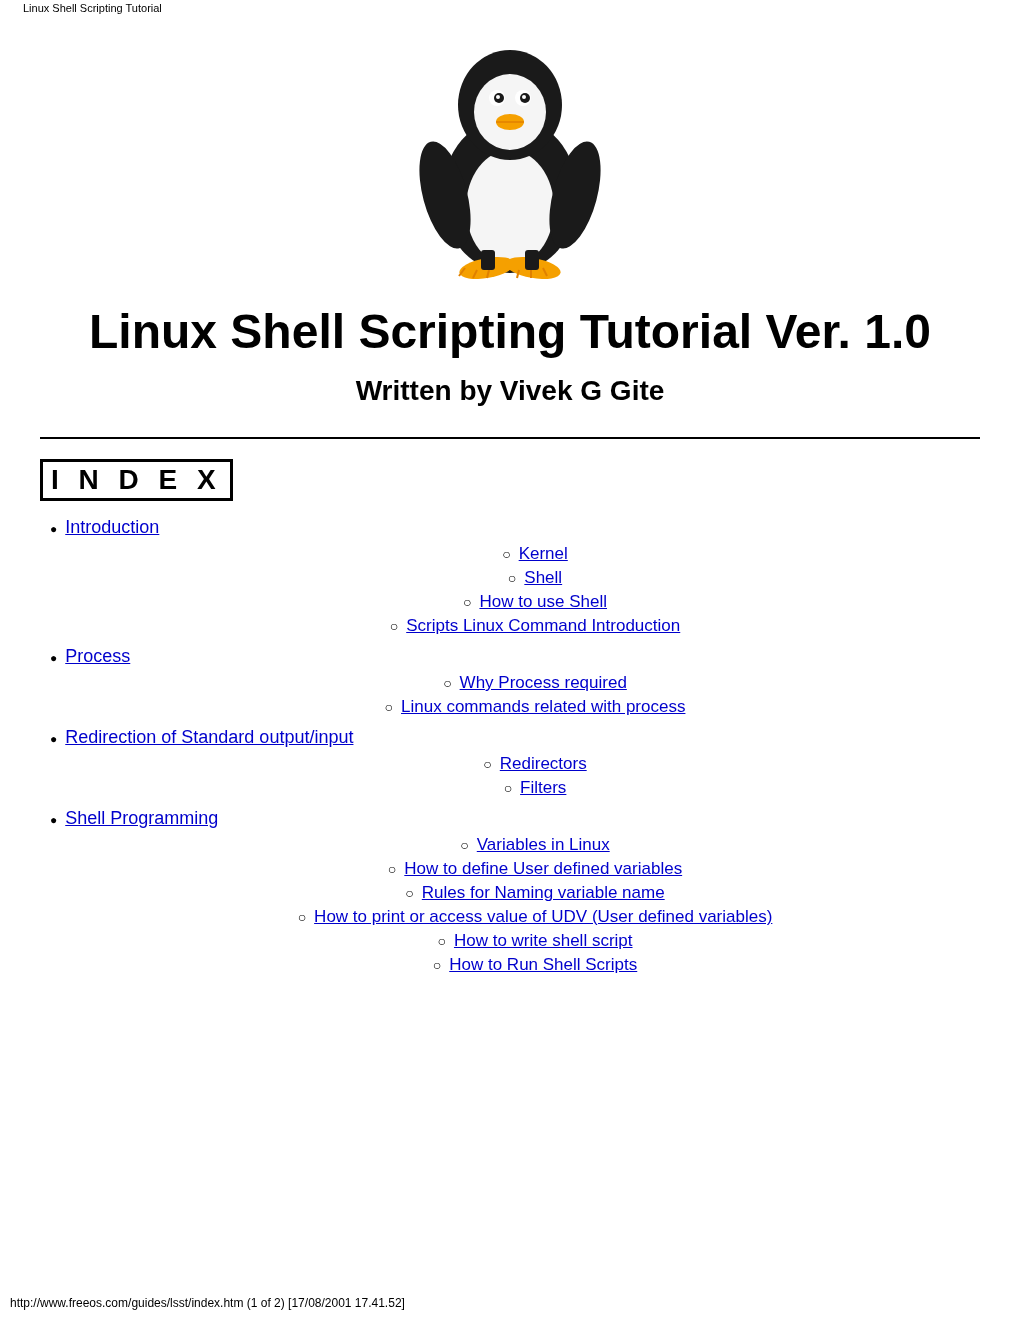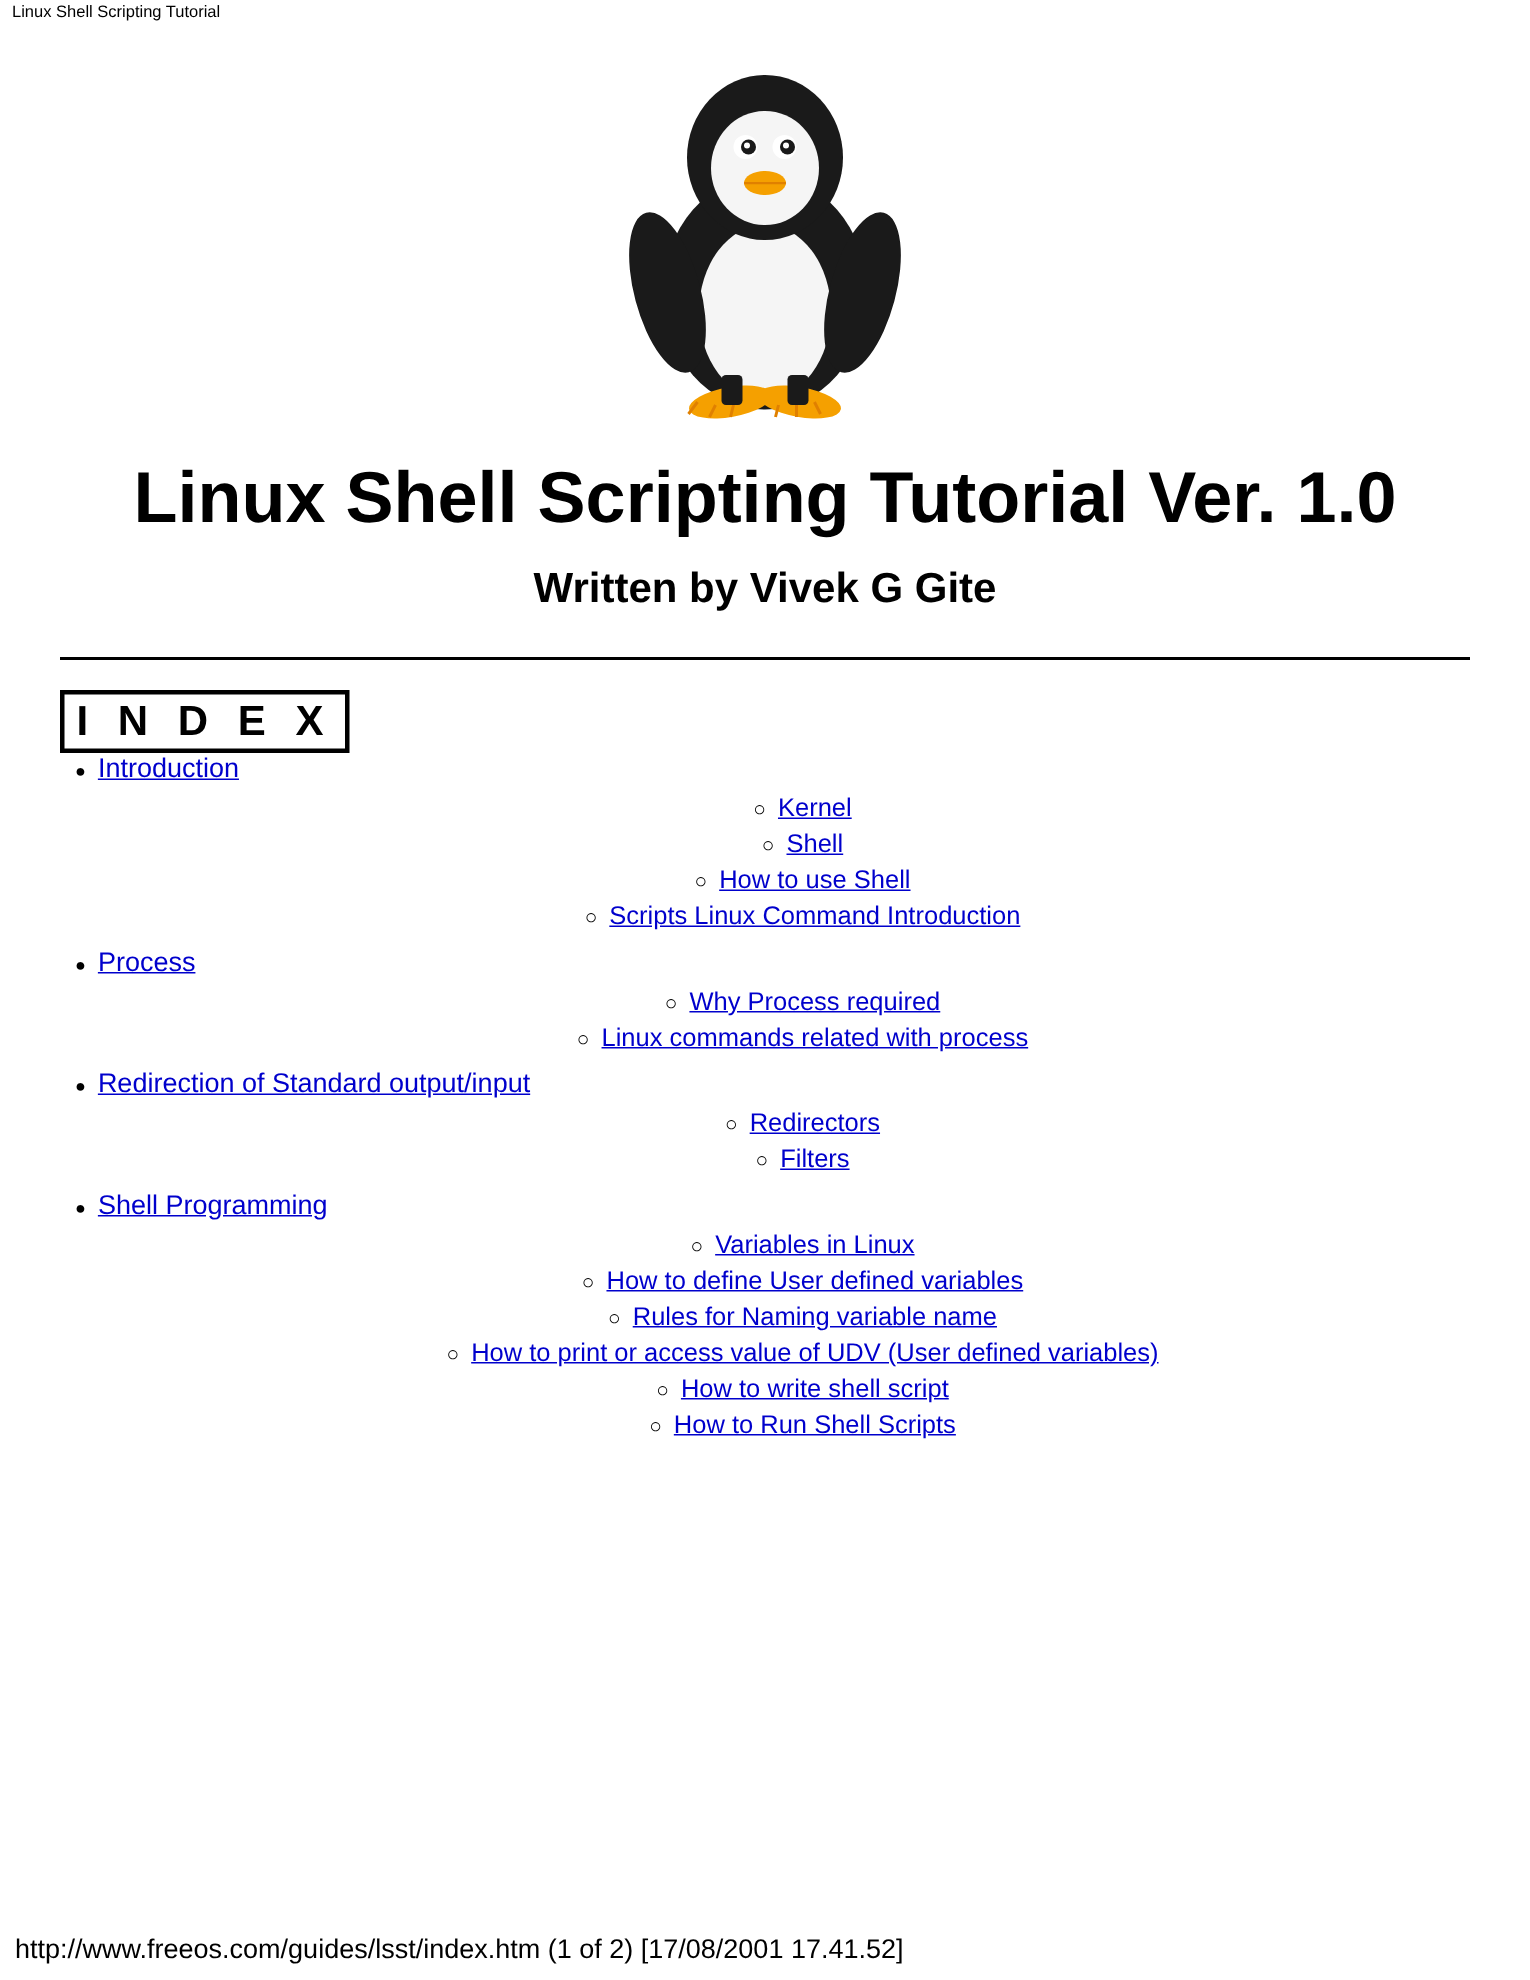--- a/index.html
+++ b/index.html
@@ -14,21 +14,21 @@
       background: #ffffff;
       color: #000000;
       width: 1020px;
       min-height: 1320px;
       position: relative;
     }
 
     .browser-tab {
       position: fixed;
       top: 0;
-      left: 0;
+      left: 15px;
       font-size: 11px;
       color: #000;
       padding: 2px 8px;
       font-family: Arial, sans-serif;
     }
 
     .page-content {
       padding: 40px 40px 60px 40px;
     }
 
@@ -64,20 +64,21 @@
       border: none;
       border-top: 2px solid #000;
       margin-bottom: 20px;
     }
 
     .index-heading {
       font-size: 28px;
       font-weight: bold;
       font-family: Arial, sans-serif;
       letter-spacing: 6px;
+      margin-bottom: 16px;
       display: flex;
       align-items: center;
     }
 
     .index-heading span {
       border: 3px solid #000;
       padding: 2px 8px;
       font-size: 28px;
       font-weight: bold;
       letter-spacing: 6px;
@@ -128,21 +129,21 @@
       color: #0000cc;
       text-decoration: underline;
       font-size: 17px;
       font-family: Arial, sans-serif;
     }
 
     .status-bar {
       position: absolute;
       bottom: 10px;
       left: 10px;
-      font-size: 18px;
+      font-size: 12px;
       font-family: Arial, sans-serif;
       color: #000;
     }
   </style>
 </head>
 <body>
 
 <div class="browser-tab">Linux Shell Scripting Tutorial</div>
 
 <div class="page-content">

